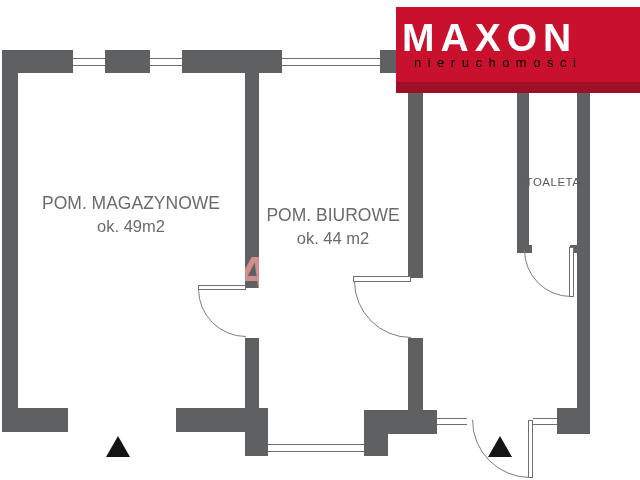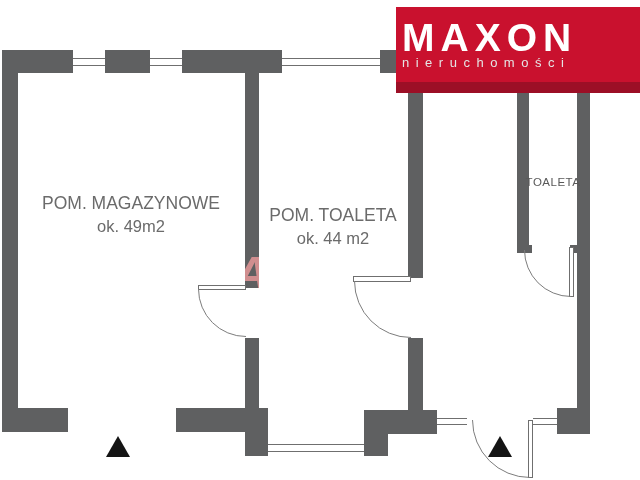--- a/index.html
+++ b/index.html
@@ -18,21 +18,21 @@
   .room-label{position:absolute;color:var(--label,#6b6b6b);text-align:center;line-height:23px;}
   .room-label .nm{font-size:17.5px;}
   .room-label .ar{font-size:16.5px;}
   .toilet-label{position:absolute;left:517px;top:176px;width:72px;text-align:center;
     font-size:11.5px;color:#595959;letter-spacing:.5px;}
   .logo{position:absolute;left:396px;top:7px;width:244px;height:86px;
     background:var(--logo-bg,#c9112e);z-index:30;}
   .logo .band{position:absolute;left:0;right:0;bottom:0;height:11px;background:var(--logo-band,#9c0f26);}
   .logo .brand{display:block;margin-top:13px;color:#fff;font-size:39px;font-weight:bold;
     letter-spacing:6px;line-height:36px;text-indent:6px;}
-  .logo .sub{display:block;color:#e5e5e5;font-size:13px;letter-spacing:6.5px;line-height:14px;text-indent:6px;}
+  .logo .sub{display:block;color:#000000;font-size:13px;letter-spacing:6.5px;line-height:14px;text-indent:6px;padding-left:12px;}
   .wm{position:absolute;left:-10px;bottom:-8px;font-size:46px;font-weight:bold;font-style:italic;
     color:rgba(228,150,152,0.85);line-height:46px;}
 </style>
 </head>
 <body>
 
 <div class="canvas">
 
   <div class="wall" style="left:2px;top:50px;width:71px;height:23px;"></div>
   <div class="wall" style="left:105px;top:50px;width:45px;height:23px;"></div>
@@ -89,21 +89,21 @@
   </div>
 
   <div class="tri" style="left:106px;top:436px;"></div>
   <div class="tri" style="left:488px;top:436px;"></div>
 
   <div class="room-label" style="left:31px;top:192px;width:200px;">
     <div class="nm">POM. MAGAZYNOWE</div>
     <div class="ar">ok. 49m2</div>
   </div>
   <div class="room-label" style="left:253px;top:204px;width:160px;">
-    <div class="nm">POM. TOALETA</div>
+    <div class="nm">POM. BIUROWE</div>
     <div class="ar">ok. 44 m2</div>
   </div>
   <div class="toilet-label">TOALETA</div>
 
   <div class="logo">
     <span class="brand">MAXON</span>
     <span class="sub">nieruchomości</span>
     <div class="band"></div>
   </div>
 

